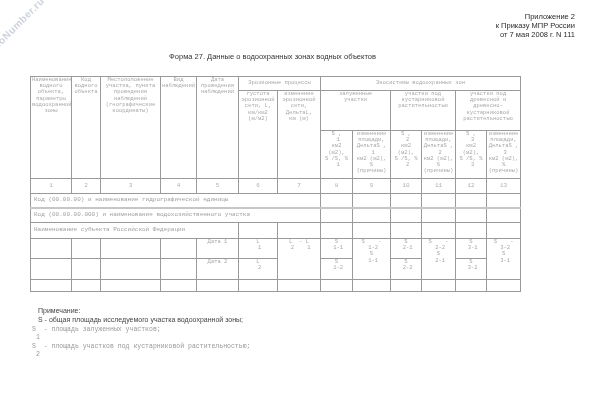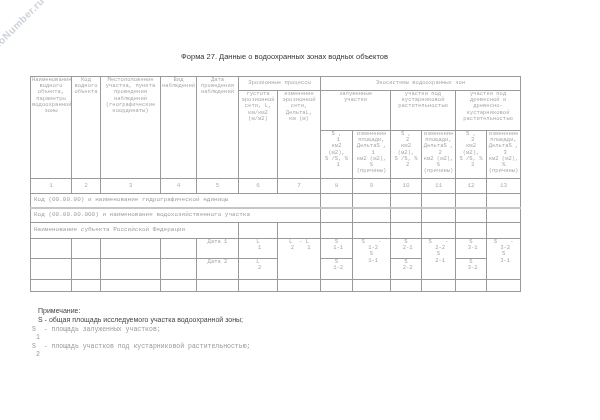--- a/index.html
+++ b/index.html
@@ -4,21 +4,21 @@
 <style>
   html,body{margin:0;padding:0;background:#888;}
   .page{position:relative;width:600px;height:420px;background:#ffffff;overflow:hidden;
         font-family:"Liberation Sans",sans-serif;}
   .watermark{position:absolute;left:-10px;top:44px;transform:rotate(-45deg);
         transform-origin:left top;font-size:10px;font-weight:bold;color:#bcc3cf;
         letter-spacing:.5px;opacity:.75;}
   .corner{position:absolute;top:12px;right:25px;text-align:right;font-size:7.5px;
         line-height:9px;color:#2b2b2b;}
   .title{position:absolute;top:52px;left:0;width:545px;text-align:center;
-        font-size:7.5px;color:#333;margin-left:12px;}
+        font-size:7.5px;color:#333;}
   table.form{position:absolute;left:30px;top:76px;border-collapse:collapse;
         table-layout:fixed;width:490px;}
   table.form td{border:1px solid #9a9a9a;padding:0 1px;vertical-align:top;
         font-family:"Liberation Mono","DejaVu Sans Mono",monospace;
         font-size:5.5px;line-height:6.2px;color:#a8a8a8;overflow:hidden;
         white-space:pre;text-align:center;}
   td.tl{border-left:3px solid #c9c9c9;}
   tr.band td{text-align:left;font-size:6px;padding-left:3px;color:#9f9f9f;
         vertical-align:middle;white-space:nowrap;}
   tr.banda td{border-bottom:2px solid #c6c6c6;}
@@ -30,20 +30,25 @@
   .note pre{margin:2px 0 0 -6px;font-family:"Liberation Mono","DejaVu Sans Mono",monospace;
         font-size:6.5px;line-height:7.5px;color:#999;}
 </style>
 </head>
 <body>
 
 <div class="page">
 
   <div class="watermark">NoNumber.ru</div>
 
+  <div class="corner">
+    <div>Приложение 2</div>
+    <div>к Приказу МПР России</div>
+    <div>от 7 мая 2008 г. N 111</div>
+  </div>
 
   <div class="title">Форма 27. Данные о водоохранных зонах водных объектов</div>
 
   <table class="form">
     <colgroup>
       <col style="width:41px">
         <col style="width:29px">
         <col style="width:60px">
         <col style="width:36px">
       <col style="width:42px">

